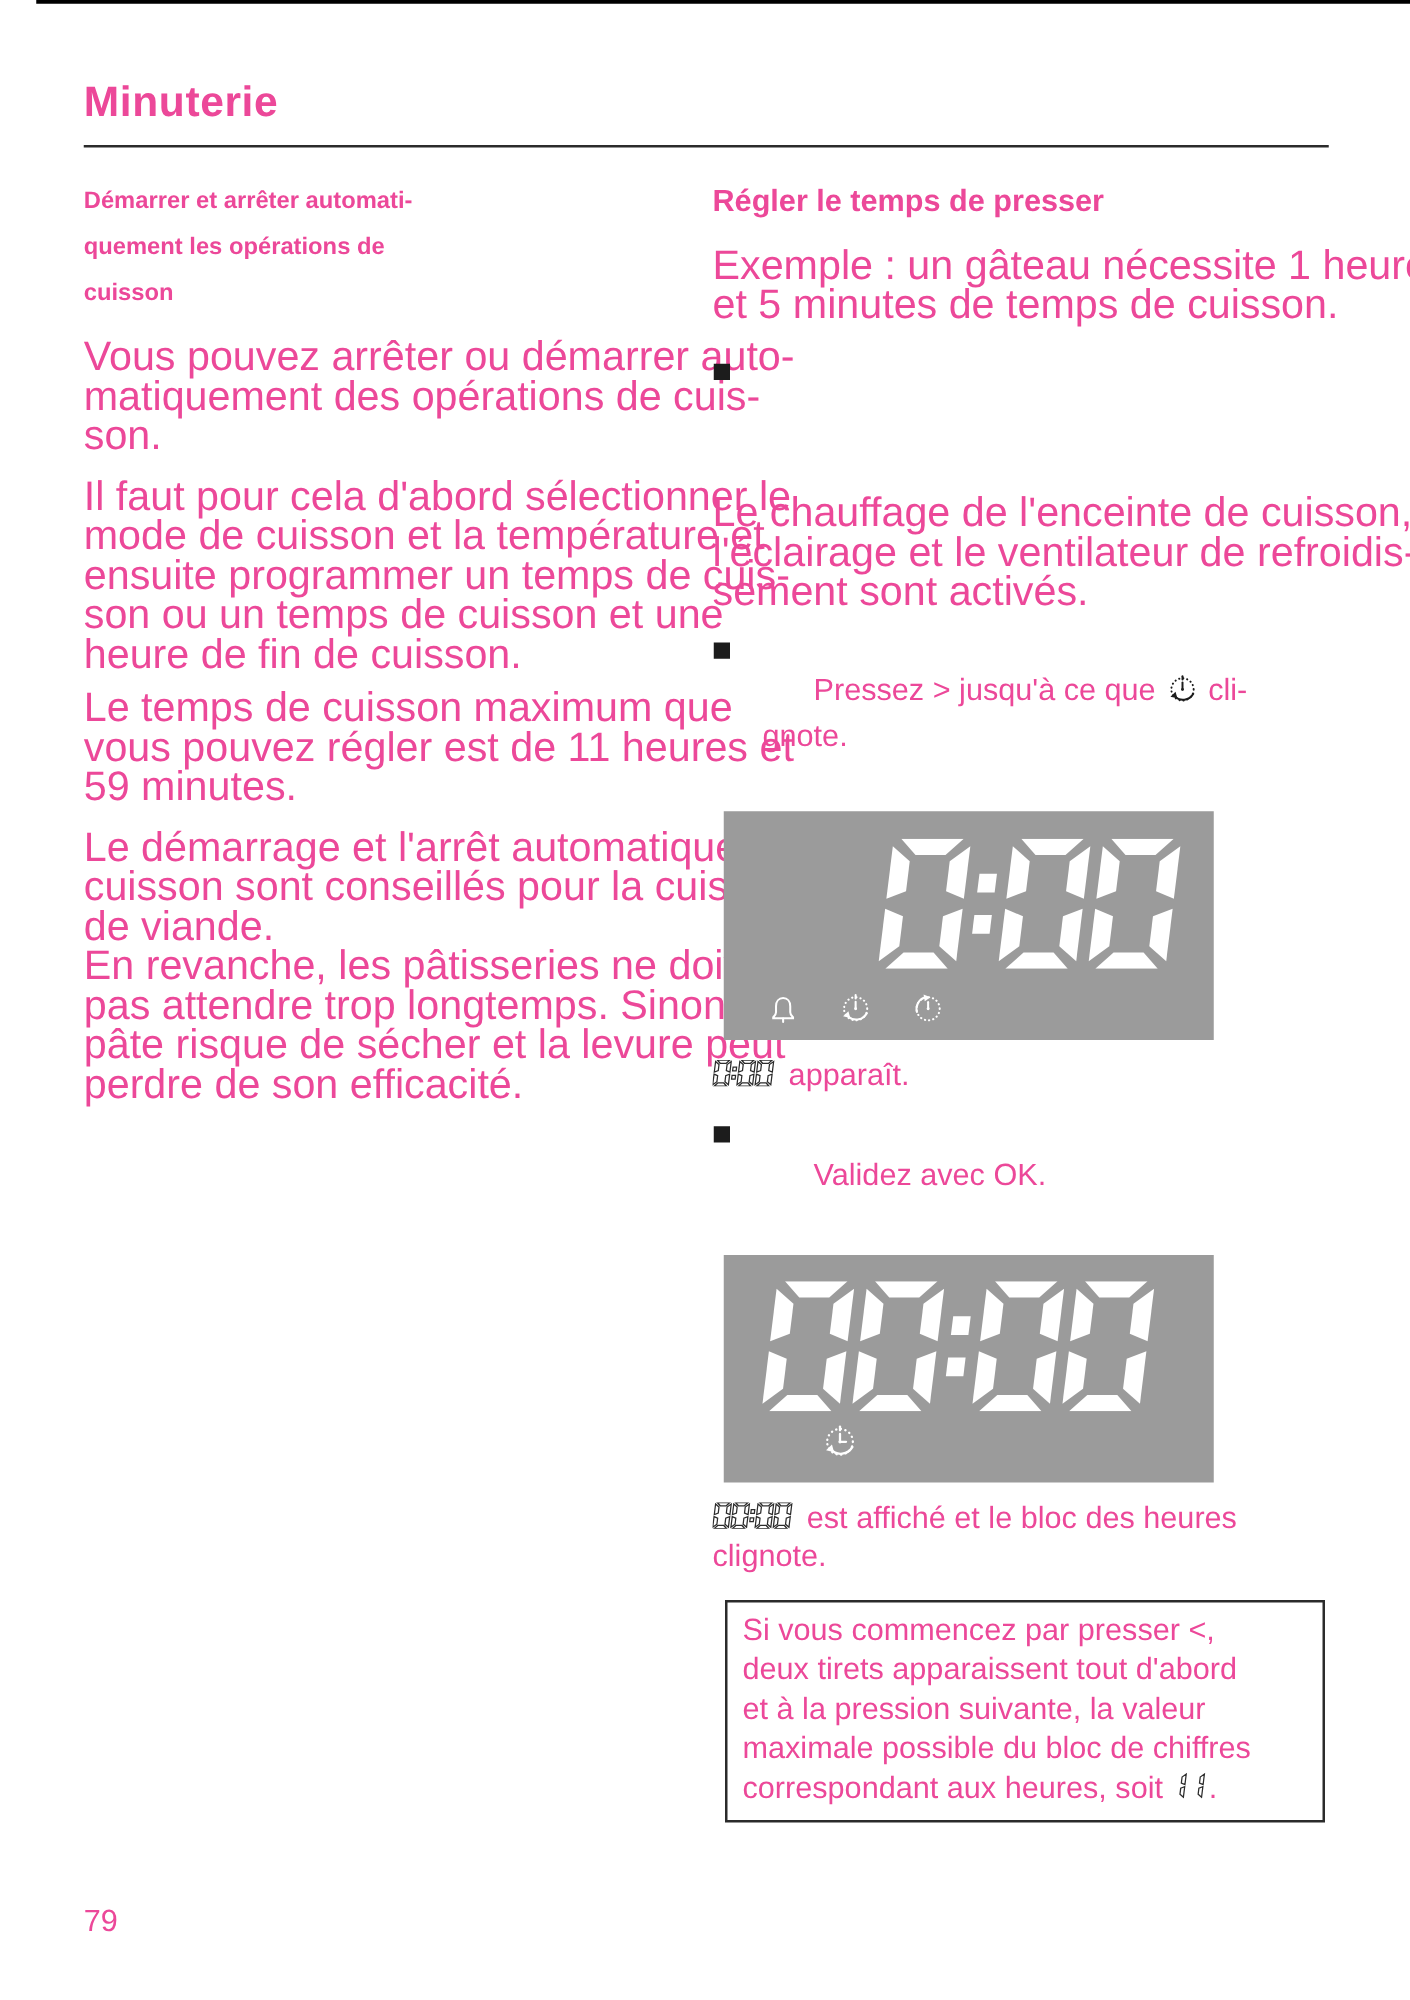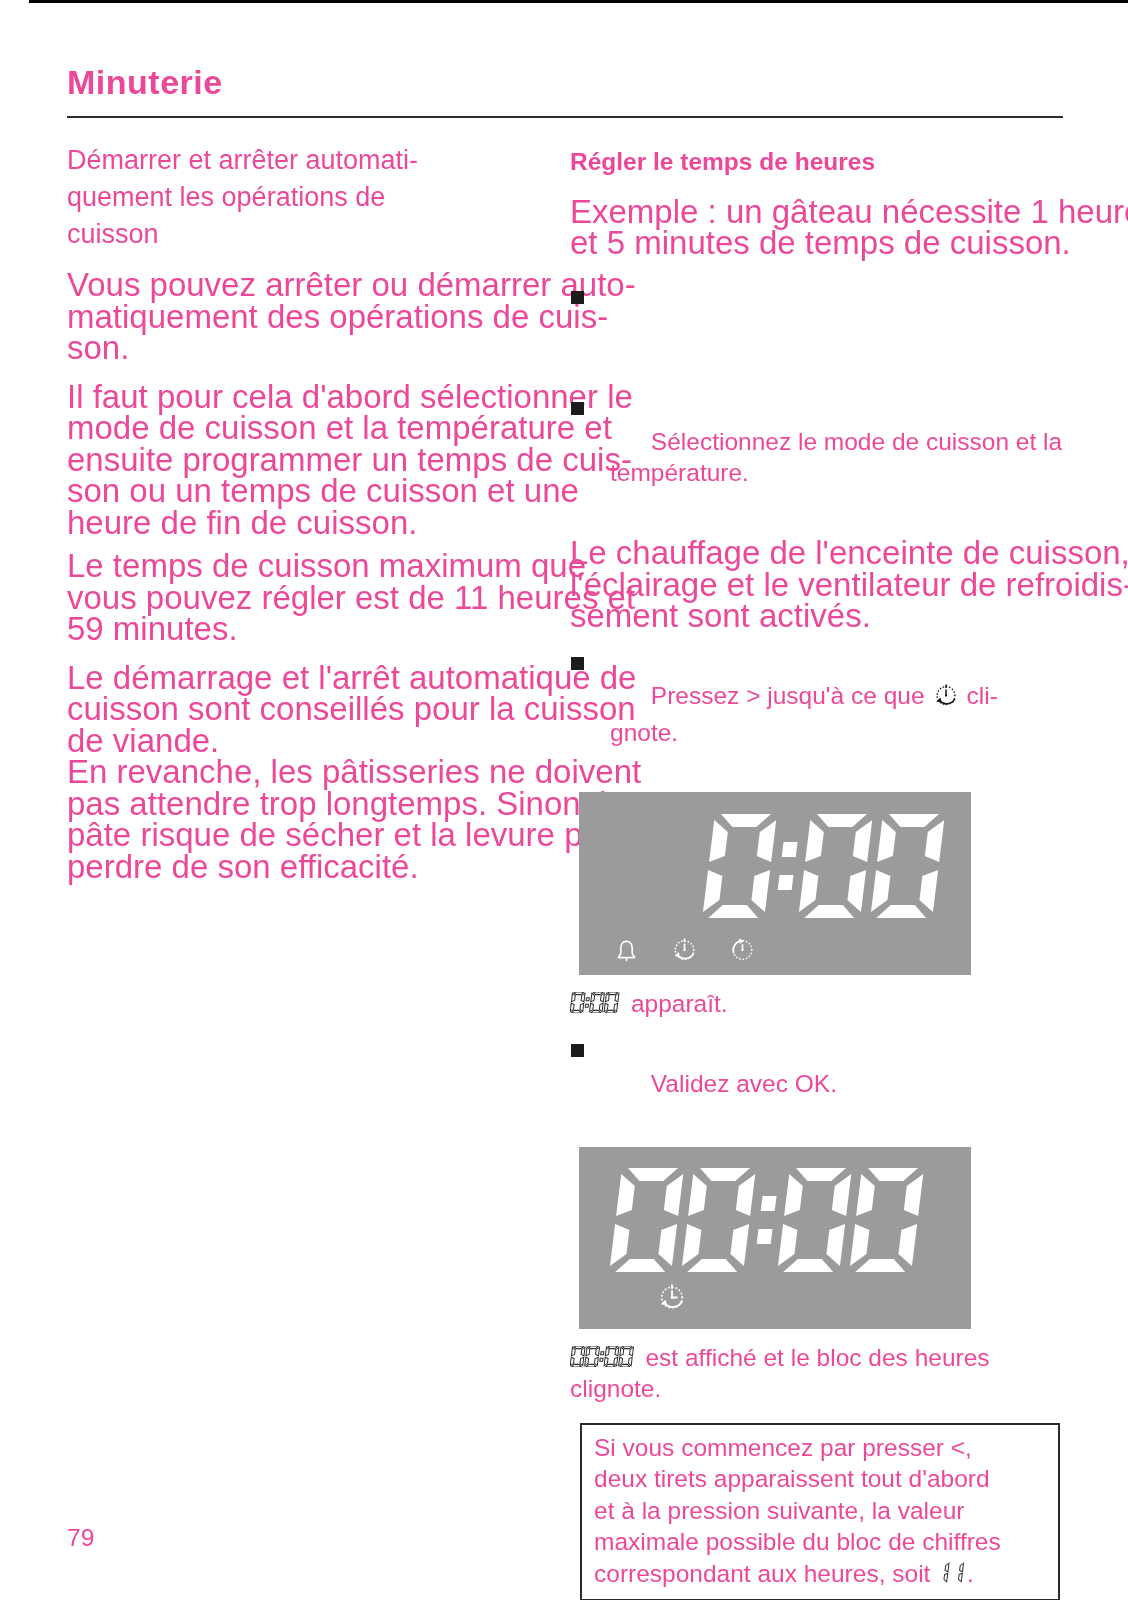--- a/index.html
+++ b/index.html
@@ -6,21 +6,21 @@
   .page{
     position:relative;width:1128px;height:1600px;background:#ffffff;
     font-family:"Liberation Sans", sans-serif;color:#ec4899;overflow:hidden;padding-left:12px;
   }
   .top-edge{position:absolute;top:0;left:29px;right:0;height:3px;background:#000;}
   h1.title{position:absolute;left:67px;top:63px;margin:0;font-size:34px;line-height:38px;font-weight:bold;letter-spacing:0.5px;white-space:pre;}
   .title-rule{position:absolute;left:67px;top:116px;width:996px;height:2px;background:#2b2b2b;}
   .col{position:absolute;top:142px;}
   .col.left{left:67px;width:467px;}
   .col.right{left:570px;width:500px;}
-  h2.sec{margin:0;font-size:27px;line-height:37px;font-weight:normal;white-space:pre;}
+  h2.sec{margin:0;font-size:19px;line-height:37px;font-weight:bold;white-space:pre;}
   h3.sub{margin:4px 0 0;font-size:24.5px;line-height:31.5px;font-weight:bold;white-space:pre;}
   p.para{margin:16px 0 0;font-size:33px;line-height:31.5px;white-space:pre;}
   p.para.g17{margin-top:17px;} p.para.g12{margin-top:12px;} p.para.g27{margin-top:17px;} p.para.g18{margin-top:18px;}
   .bullet{position:relative;margin:16px 0 0;padding-left:40px;font-size:24.5px;line-height:31.5px;white-space:pre;}
   .bullet.g24{margin-top:24px;} .bullet.g17{margin-top:17px;}
   .sq{position:absolute;left:1px;top:8px;width:13px;height:13px;background:#1c1c1c;}
   .display{position:relative;margin:12px 0 0 9px;width:392px;height:183px;background:#9b9b9b;}
   .display.second{margin-top:16px;height:182px;}
   .lcd-big{position:absolute;top:22px;}
   .lcd-big svg{height:104px;display:block;}
@@ -69,30 +69,26 @@
     <p class="para g27">Le démarrage et l'arrêt automatique de
 cuisson sont conseillés pour la cuisson
 de viande.
 En revanche, les pâtisseries ne doivent
 pas attendre trop longtemps. Sinon, la
 pâte risque de sécher et la levure peut
 perdre de son efficacité.</p>
   </div>
 
   <div class="col right">
-    <h3 class="sub">Régler le temps de heures</h3>
+    <h3 class="sub">Régler le temps de presser</h3>
     <p class="para g18">Exemple : un gâteau nécessite 1 heure
 et 5 minutes de temps de cuisson.</p>
 
     <div class="bullet g24">
       <span class="sq"></span>
-    </div>
-    <div class="bullet g17">
-      <span class="sq"></span><span>Sélectionnez le mode de cuisson et la
-température.</span>
     </div>
 
     <p class="para g17">Le chauffage de l'enceinte de cuisson,
 l'éclairage et le ventilateur de refroidis-
 sement sont activés.</p>
 
     <div class="bullet g17">
       <span class="sq"></span><span>Pressez &gt; jusqu'à ce que</span><span class="icon-inline"><svg class="oven-icon dark" width="26" height="26" viewBox="0 0 28 28">
             <circle cx="14" cy="13.5" r="9.6" stroke-dasharray="0.2 3.3"></circle>
             <path d="M23.3 17.3 A10 10 0 0 1 7.1 19.1"></path>

